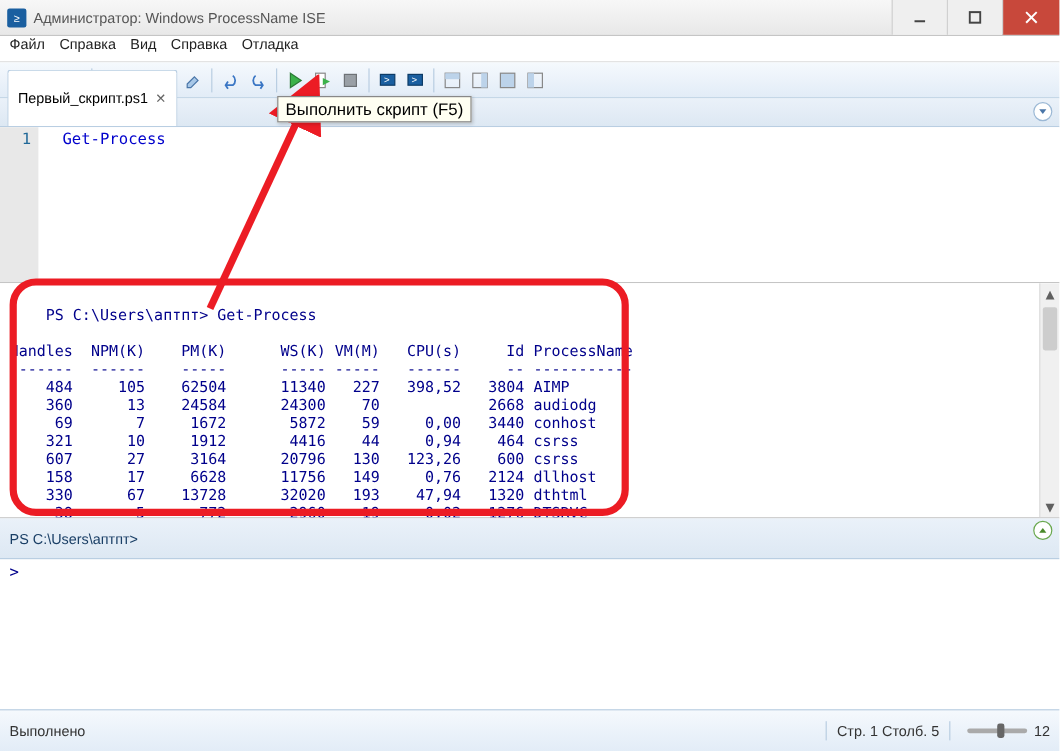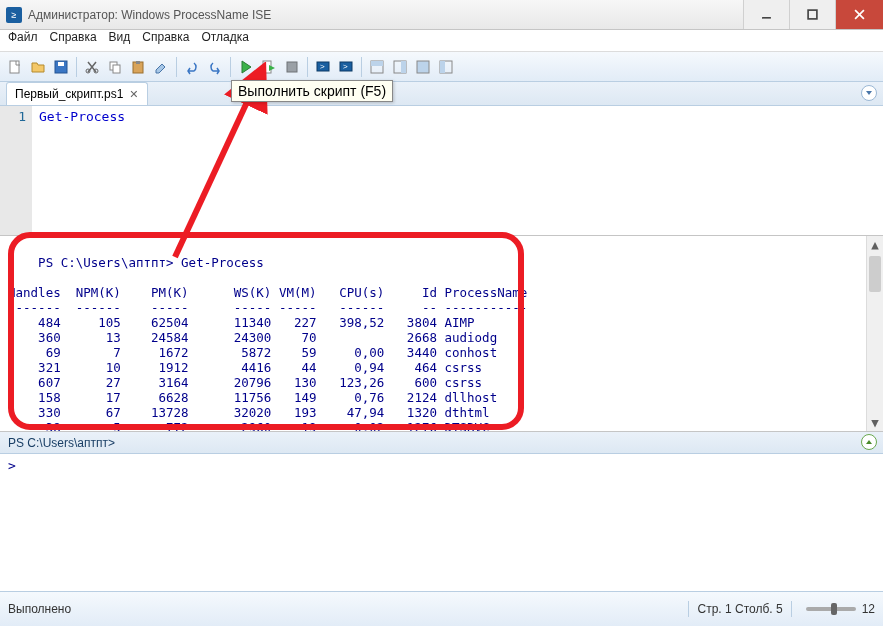--- a/index.html
+++ b/index.html
@@ -22,45 +22,45 @@
 .toolbar { height: 30px; background: linear-gradient(#f5f9fd, #e2ecf7); border-bottom: 1px solid #b9cee2; display: flex; align-items: center; padding: 0 4px; gap: 1px; }
 .tb-btn { width: 22px; height: 22px; display: flex; align-items: center; justify-content: center; border-radius: 2px; position: relative; }
 .tb-sep { width: 1px; height: 20px; background: #b9cee2; margin: 0 3px; }
 .tb-btn svg { width: 16px; height: 16px; }
 
 
 .tooltip { position: absolute; top: 24px; left: -4px; background: #fffff2; border: 1px solid #888; padding: 2px 6px; font-size: 14px; white-space: nowrap; z-index: 100; box-shadow: 1px 1px 3px rgba(0,0,0,.2); }
 
 
 .tabstrip { height: 24px; background: linear-gradient(#eaf1f9, #dde8f3); border-bottom: 1px solid #b9cee2; display: flex; align-items: flex-end; padding-left: 6px; position: relative; }
-.tab { background: #fff; border: 1px solid #b9cee2; border-bottom: none; border-top-left-radius: 3px; border-top-right-radius: 3px; padding: 4px 8px; display: flex; align-items: center; gap: 6px; font-size: 12px; }
+.tab { background: #fff; border: 1px solid #b9cee2; border-bottom: none; border-top-left-radius: 3px; border-top-right-radius: 3px; padding: 16px 8px; display: flex; align-items: center; gap: 6px; font-size: 12px; }
 .tab .tab-close { font-size: 11px; color: #666; cursor: pointer; }
 .collapse-btn { position: absolute; right: 6px; top: 3px; width: 16px; height: 16px; border: 1px solid #9bb8d5; border-radius: 50%; display: flex; align-items: center; justify-content: center; background: #fff; }
 
 
 .editor { height: 130px; display: flex; background: #fff; border-bottom: 1px solid #c5c5c5; position: relative; }
 .gutter { width: 32px; background: #e8e8e8; color: #206898; font-family: Consolas, monospace; font-size: 13px; text-align: right; padding: 3px 6px 0 0; }
-.code { flex: 1; font-family: Consolas, monospace; font-size: 13px; padding: 3px 7px; color: #0000cc; }
+.code { flex: 1; font-family: Consolas, monospace; font-size: 13px; padding: 3px 20px; color: #0000cc; }
 .code .cmd { color: #0000cc; }
 
 
 .arrow-annotation { position: absolute; top: 62px; left: 0; width: 300px; height: 210px; pointer-events: none; z-index: 50; }
 
 
 .output-wrap { position: relative; }
 .output { height: 196px; background: #fff; font-family: Consolas, monospace; font-size: 12.5px; padding: 4px 8px; overflow: hidden; white-space: pre; color: #00008b; border-bottom: 1px solid #c5c5c5; position: relative; }
 .out-scroll { position: absolute; right: 0; top: 0; bottom: 0; width: 17px; background: #f0f0f0; border-left: 1px solid #dcdcdc; }
 .out-scroll-thumb { position: absolute; top: 20px; left: 2px; right: 2px; height: 36px; background: #cdcdcd; border-radius: 2px; }
 .out-scroll-arrow { position: absolute; left: 0; right: 0; height: 17px; display: flex; align-items: center; justify-content: center; color: #606060; }
 
 
 .red-box { position: absolute; border: 6px solid #ec1c24; border-radius: 22px; pointer-events: none; z-index: 40; }
 
 
-.promptbar { height: 22px; background: linear-gradient(#eaf1f9, #dde8f3); border-bottom: 1px solid #b9cee2; display: flex; align-items: center; padding: 0 8px; font-size: 12px; color: #1a3f66; position: relative; }
+.promptbar { height: 34px; background: linear-gradient(#eaf1f9, #dde8f3); border-bottom: 1px solid #b9cee2; display: flex; align-items: center; padding: 0 8px; font-size: 12px; color: #1a3f66; position: relative; }
 .promptbar .collapse-btn2 { position: absolute; right: 6px; top: 2px; width: 16px; height: 16px; border: 1px solid #6aa84f; border-radius: 50%; display: flex; align-items: center; justify-content: center; background: #fff; color: #4a8a2a; }
 
 
 .console { height: 138px; background: #fff; font-family: Consolas, monospace; font-size: 13px; padding: 4px 8px; color: #00008b; }
 
 
 .statusbar { position: absolute; bottom: 0; left: 0; right: 0; height: 24px; background: linear-gradient(#f5f9fd, #e2ecf7); border-top: 1px solid #b9cee2; display: flex; align-items: center; padding: 17px 8px; font-size: 12px; color: #333; }
 .statusbar .status-left { flex: 1; }
 .statusbar .status-sep { width: 1px; height: 16px; background: #b9cee2; margin: 0 8px; }
 .zoom-slider { width: 50px; height: 4px; background: #aaa; border-radius: 2px; position: relative; margin: 0 6px; }

